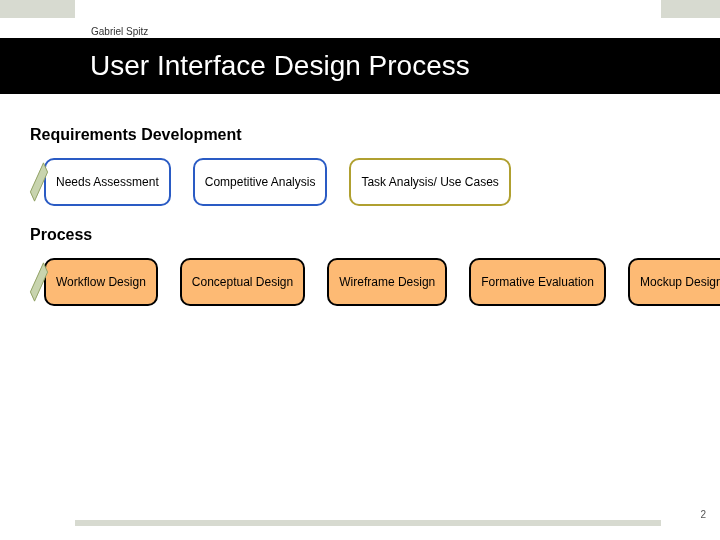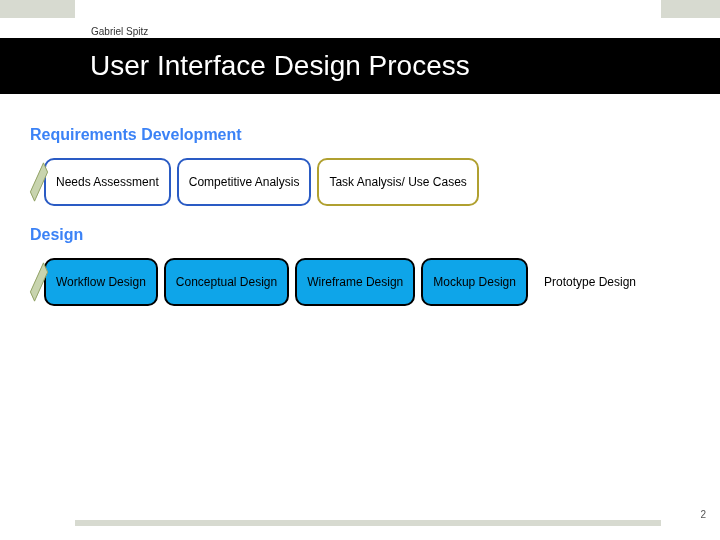--- a/index.html
+++ b/index.html
@@ -50,21 +50,21 @@
   }
   .content {
     position: absolute;
     top: 126px;
     left: 30px;
     right: 20px;
   }
   .section-title {
     font-size: 16px;
     font-weight: bold;
-    color: #3b82f6;
+    color: #000000;
     margin-bottom: 14px;
   }
   .row {
     display: flex;
     align-items: center;
     margin-bottom: 20px;
     margin-left: 2px;
   }
   .diamond {
     width: 14px;
@@ -79,27 +79,27 @@
   .step {
     border-radius: 10px;
     padding: 8px 10px;
     font-size: 12px;
     color: #000;
     min-width: 96px;
     height: 48px;
     display: flex;
     align-items: center;
     line-height: 1.2;
-    margin-right: 6px;
+    margin-right: 22px;
     flex-shrink: 0;
   }
   .step.blue   { border: 2px solid #2a5bc4; background: #fff; }
   .step.green  { border: 2px solid #5aa02a; background: linear-gradient(#e2f0cd,#d4e8b6); }
   .step.olive  { border: 2px solid #b0a030; background: #fff; }
-  .step.plain  { border: 2px solid #000;    background: #0ea5e9; }
+  .step.plain  { border: 2px solid #000;    background: #fdba74; }
   .step.noborder { border: none; background: transparent; }
   .bottom-band {
     position: absolute;
     bottom: 14px;
     left: 75px;
     width: 586px;
     height: 6px;
     background: #d7dad0;
   }
   .page-num {
@@ -126,26 +126,27 @@
 <div class="content">
 
   <div class="section-title">Requirements Development</div>
   <div class="row">
     <div class="diamond"></div>
     <div class="step blue">Needs Assessment</div>
     <div class="step blue">Competitive Analysis</div>
     <div class="step olive">Task Analysis/ Use Cases</div>
   </div>
 
-  <div class="section-title section2">Design</div>
+  <div class="section-title section2">Process</div>
   <div class="row">
     <div class="diamond"></div>
     <div class="step plain">Workflow Design</div>
     <div class="step plain">Conceptual Design</div>
     <div class="step plain">Wireframe Design</div>
+    <div class="step plain">Formative Evaluation</div>
     <div class="step plain">Mockup Design</div>
     <div class="step noborder">Prototype Design</div>
   </div>
 
 
 </div>
 
 <div class="bottom-band"></div>
 <div class="page-num">2</div>
 

